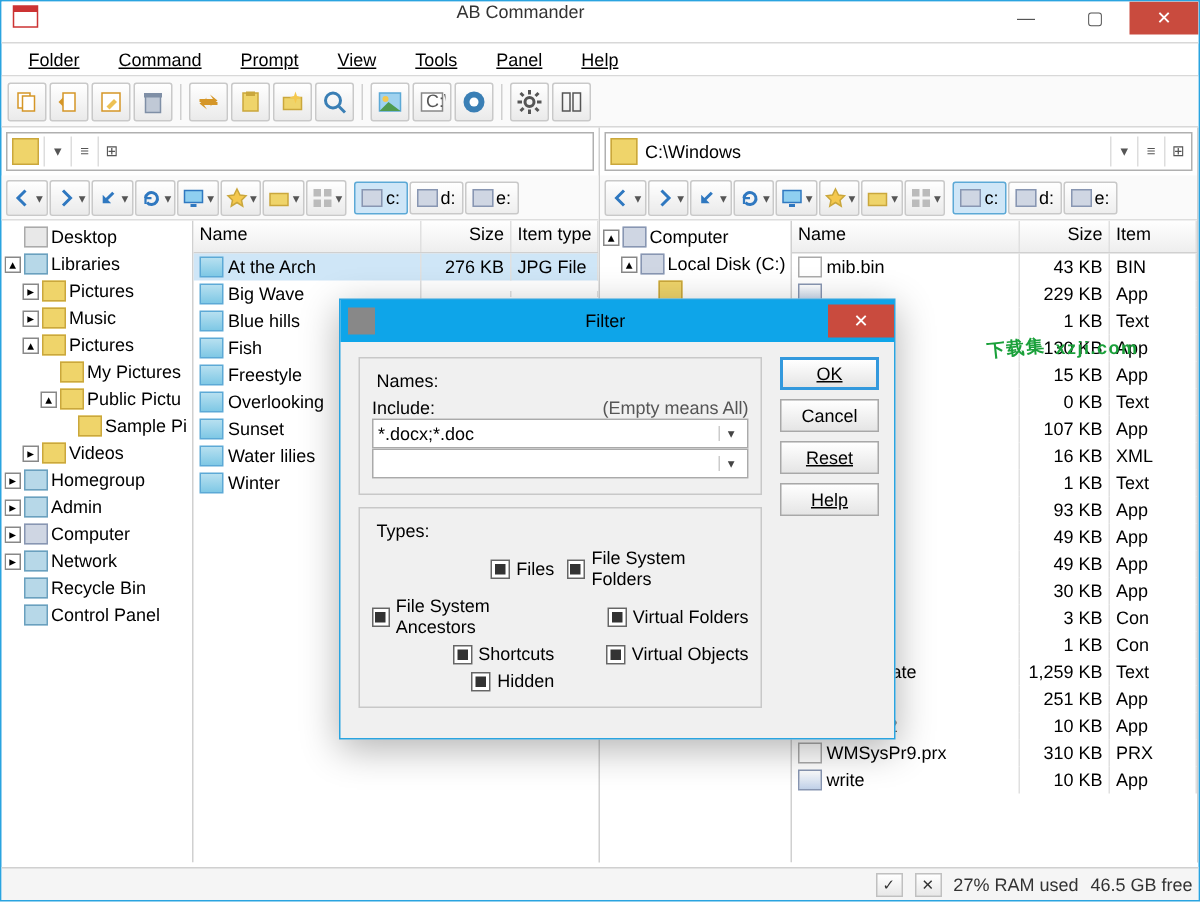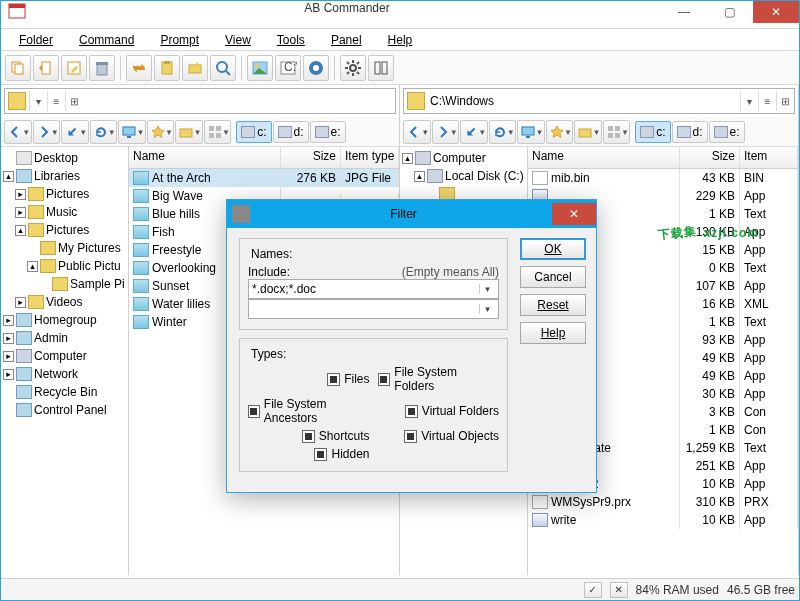--- a/index.html
+++ b/index.html
@@ -906,15 +906,15 @@
       <div class="dbtn">
           <span style="text-decoration:underline">Help</span>
         </div>
     </div>
   </div>
 </div>
 
 <div class="statusbar">
   <div class="sbtn">✓</div>
   <div class="sbtn">✕</div>
-  <span>84% RAM used</span>
+  <span>27% RAM used</span>
   <span>46.5 GB free</span>
 </div>
 
 </body></html>

